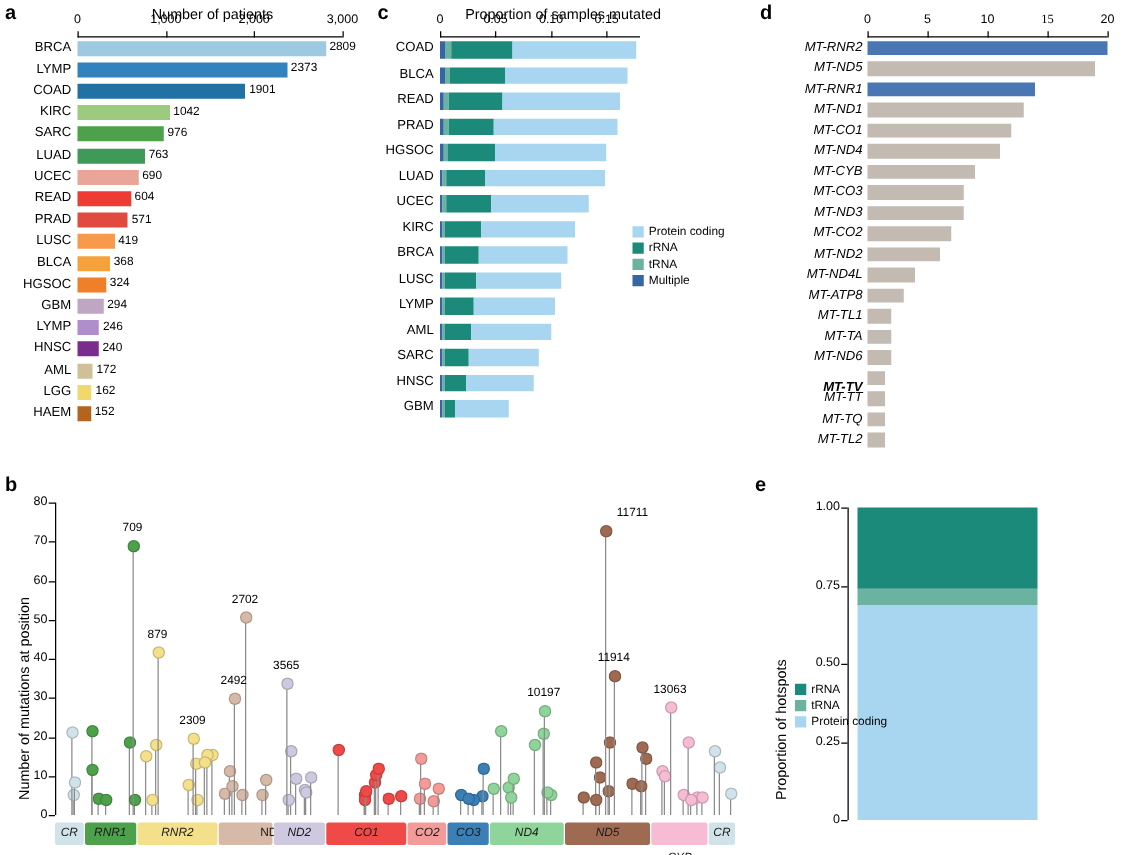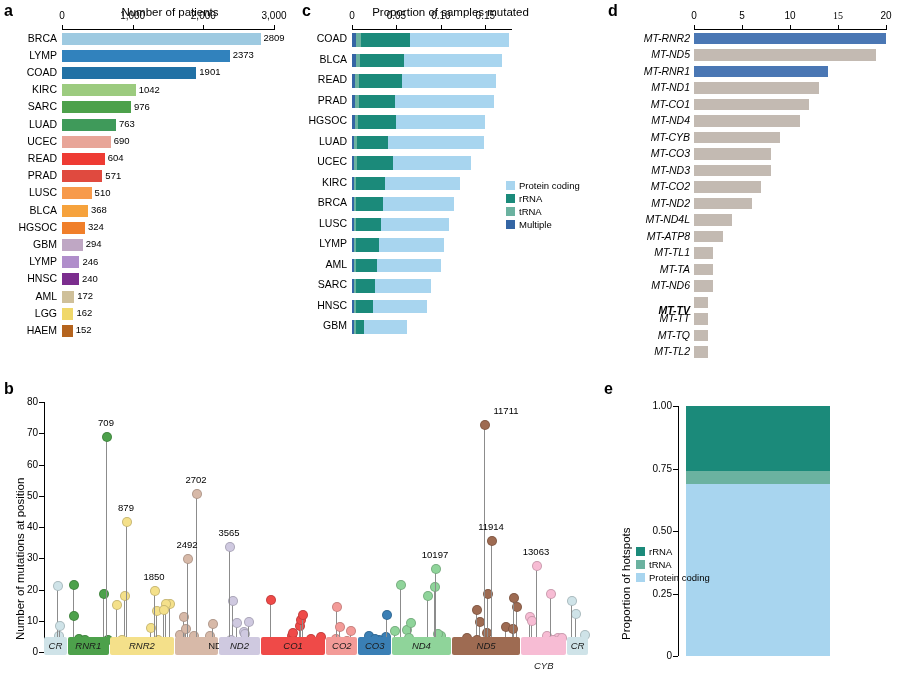--- a/index.html
+++ b/index.html
@@ -56,21 +56,21 @@
       <div class="cat-lbl" style="left:-60px;top:104.69999999999999px;width:55px;">UCEC</div>
       <div class="barval" style="left:51.760000000000005px;top:105.19999999999999px;">690</div>
       <div class="bar" style="left:0;top:122.89999999999999px;width:42.68266666666667px;height:12.2px;background:#ee3b33;"></div>
       <div class="cat-lbl" style="left:-60px;top:121.89999999999999px;width:55px;">READ</div>
       <div class="barval" style="left:45.68266666666667px;top:122.39999999999999px;">604</div>
       <div class="bar" style="left:0;top:140.1px;width:40.35066666666666px;height:12.2px;background:#e04a3f;"></div>
       <div class="cat-lbl" style="left:-60px;top:139.1px;width:55px;">PRAD</div>
       <div class="barval" style="left:43.35066666666666px;top:139.6px;">571</div>
       <div class="bar" style="left:0;top:157.29999999999998px;width:29.609333333333332px;height:12.2px;background:#f79a4b;"></div>
       <div class="cat-lbl" style="left:-60px;top:156.29999999999998px;width:55px;">LUSC</div>
-      <div class="barval" style="left:32.60933333333333px;top:156.79999999999998px;">510</div>
+      <div class="barval" style="left:32.60933333333333px;top:156.79999999999998px;">419</div>
       <div class="bar" style="left:0;top:174.5px;width:26.005333333333333px;height:12.2px;background:#f6a23c;"></div>
       <div class="cat-lbl" style="left:-60px;top:173.5px;width:55px;">BLCA</div>
       <div class="barval" style="left:29.005333333333333px;top:174px;">368</div>
       <div class="bar" style="left:0;top:191.7px;width:22.896px;height:12.2px;background:#f07f2a;"></div>
       <div class="cat-lbl" style="left:-60px;top:190.7px;width:55px;">HGSOC</div>
       <div class="barval" style="left:25.896px;top:191.2px;">324</div>
       <div class="bar" style="left:0;top:208.89999999999998px;width:20.776px;height:12.2px;background:#bfa7c4;"></div>
       <div class="cat-lbl" style="left:-60px;top:207.89999999999998px;width:55px;">GBM</div>
       <div class="barval" style="left:23.776px;top:208.39999999999998px;">294</div>
       <div class="bar" style="left:0;top:226.1px;width:17.384px;height:12.2px;background:#b08ecb;"></div>
@@ -451,30 +451,30 @@
       <div style="position:absolute;left:391px;top:169.625px;width:1px;height:80.375px;background:#8c8c8c;"></div>
       <div style="position:absolute;left:387px;top:161.625px;width:8px;height:8px;border-radius:50%;background:#8fd49a;border:1px solid rgba(0,0,0,.18);"></div>
       <div style="position:absolute;left:440px;top:25.875px;width:1px;height:224.125px;background:#8c8c8c;"></div>
       <div style="position:absolute;left:436px;top:17.875px;width:8px;height:8px;border-radius:50%;background:#9e6b52;border:1px solid rgba(0,0,0,.18);"></div>
       <div style="position:absolute;left:447px;top:141.5px;width:1px;height:108.5px;background:#8c8c8c;"></div>
       <div style="position:absolute;left:443px;top:133.5px;width:8px;height:8px;border-radius:50%;background:#9e6b52;border:1px solid rgba(0,0,0,.18);"></div>
       <div style="position:absolute;left:492px;top:166.5px;width:1px;height:83.5px;background:#8c8c8c;"></div>
       <div style="position:absolute;left:488px;top:158.5px;width:8px;height:8px;border-radius:50%;background:#f7bcd4;border:1px solid rgba(0,0,0,.18);"></div>
       <div class="lolli-lbl" style="left:40px;top:15.375px;width:44px;">709</div>
       <div class="lolli-lbl" style="left:60px;top:99.75px;width:44px;">879</div>
-      <div class="lolli-lbl" style="left:88px;top:168.5px;width:44px;">1850</div>
+      <div class="lolli-lbl" style="left:88px;top:168.5px;width:44px;">2309</div>
       <div class="lolli-lbl" style="left:130px;top:71.625px;width:44px;">2702</div>
       <div class="lolli-lbl" style="left:121px;top:137.25px;width:44px;">2492</div>
       <div class="lolli-lbl" style="left:163px;top:124.75px;width:44px;">3565</div>
       <div class="lolli-lbl" style="left:369px;top:146.625px;width:44px;">10197</div>
       <div class="lolli-lbl" style="left:440px;top:2.875px;width:44px;">11711</div>
       <div class="lolli-lbl" style="left:425px;top:118.5px;width:44px;">11914</div>
       <div class="lolli-lbl" style="left:470px;top:143.5px;width:44px;">13063</div>
     </div>
-  <div id="b-genes" style="position:absolute;left:44px;top:259px;width:545px;height:22px;">
+  <div id="b-genes" style="position:absolute;left:44px;top:280px;width:545px;height:22px;">
       <div style="position:absolute;left:0px;top:0;width:22.868613138686133px;height:18px;background:#cfe3e8;border-radius:2px;">
         <div style="position:absolute;left:0;top:3px;width:22.868613138686133px;text-align:center;font-size:9.5px;font-style:italic;color:#1a1a1a;">CR</div>
       </div>
       <div style="position:absolute;left:23.868613138686133px;top:0;width:40.77007299270073px;height:18px;background:#4da14b;border-radius:2px;">
         <div style="position:absolute;left:0;top:3px;width:40.77007299270073px;text-align:center;font-size:9.5px;font-style:italic;color:#1a1a1a;">RNR1</div>
       </div>
       <div style="position:absolute;left:65.63868613138686px;top:0;width:64.63868613138686px;height:18px;background:#f4e08a;border-radius:2px;">
         <div style="position:absolute;left:0;top:3px;width:64.63868613138686px;text-align:center;font-size:9.5px;font-style:italic;color:#1a1a1a;">RNR2</div>
       </div>
       <div style="position:absolute;left:131.27737226277372px;top:0;width:42.75912408759124px;height:18px;background:#d7b9a8;border-radius:2px;">

